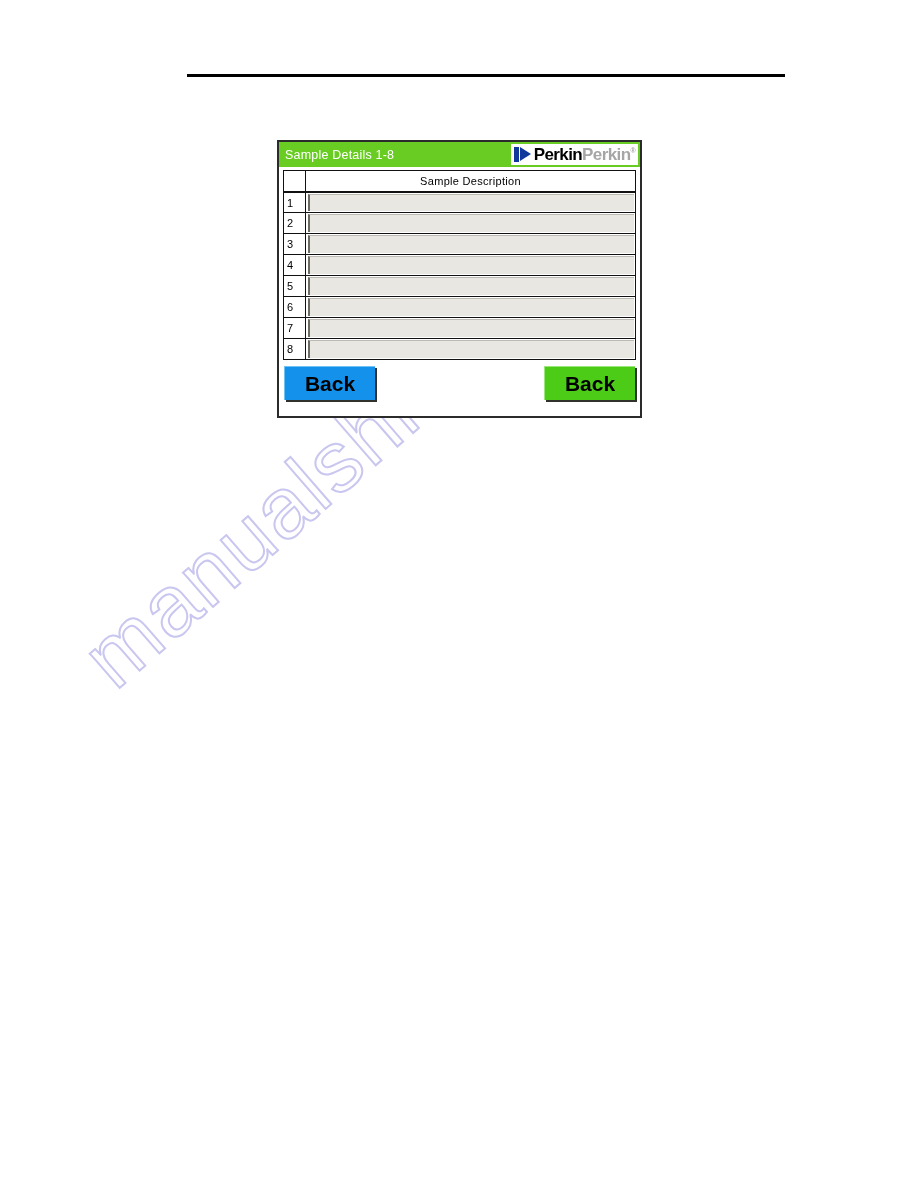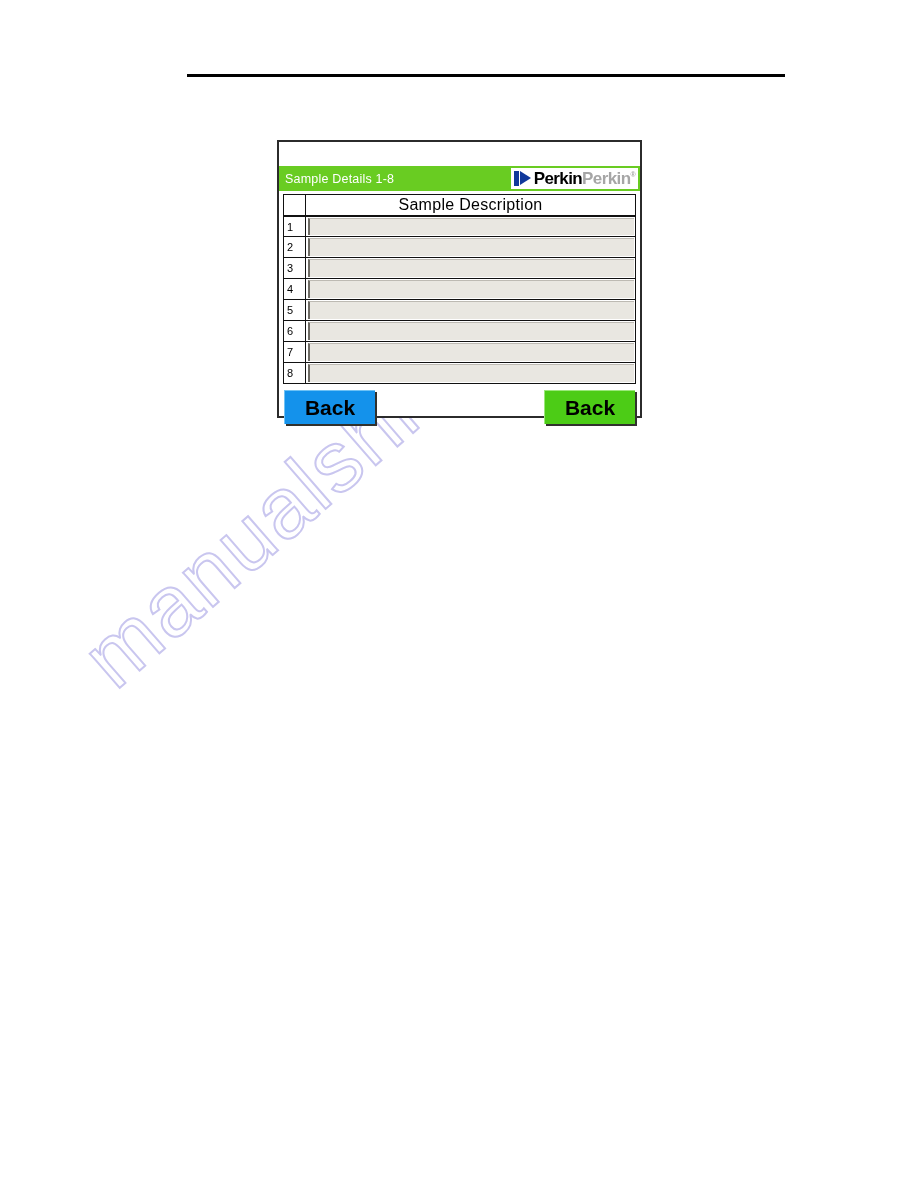--- a/index.html
+++ b/index.html
@@ -63,21 +63,20 @@
   
   .titlebar {
     height: 25px;
     background: #69cc22;
     display: flex;
     align-items: center;
     justify-content: space-between;
     padding: 0 1px 0 6px;
     box-sizing: border-box;
     position: relative;
-    margin-top: 24px;
   }
   .titlebar-text {
     color: #ffffff;
     font-size: 12.5px;
     font-family: "Liberation Sans", sans-serif;
     letter-spacing: 0.2px;
     white-space: nowrap;
   }
 
   
@@ -146,21 +145,21 @@
   .head-idx {
     width: 22px;
     border-right: 1px solid #111111;
     box-sizing: border-box;
   }
   .head-label {
     flex: 1;
     display: flex;
     align-items: center;
     justify-content: center;
-    font-size: 16px;
+    font-size: 11px;
     color: #000000;
     letter-spacing: 0.3px;
     font-family: "Liberation Sans", sans-serif;
   }
 
   .grid-row {
     display: flex;
     height: 21px;
     border-left: 1px solid #111111;
     border-right: 1px solid #111111;

